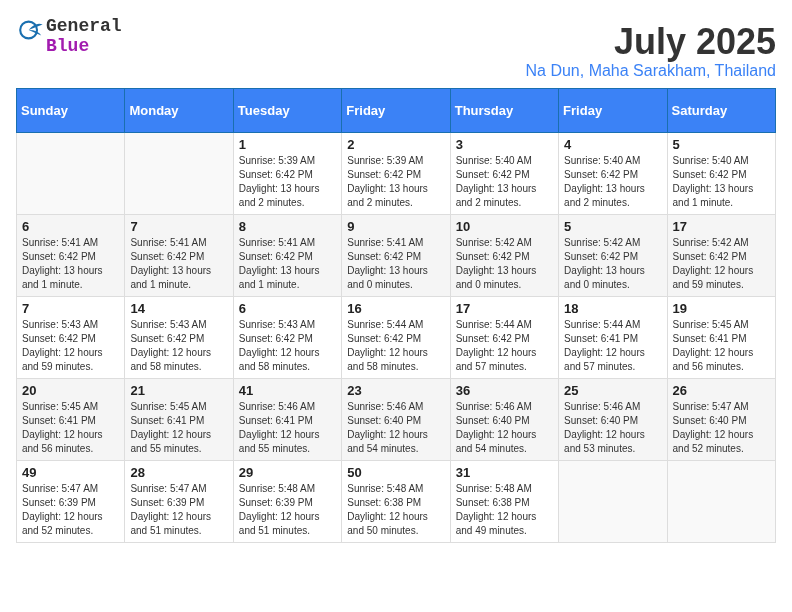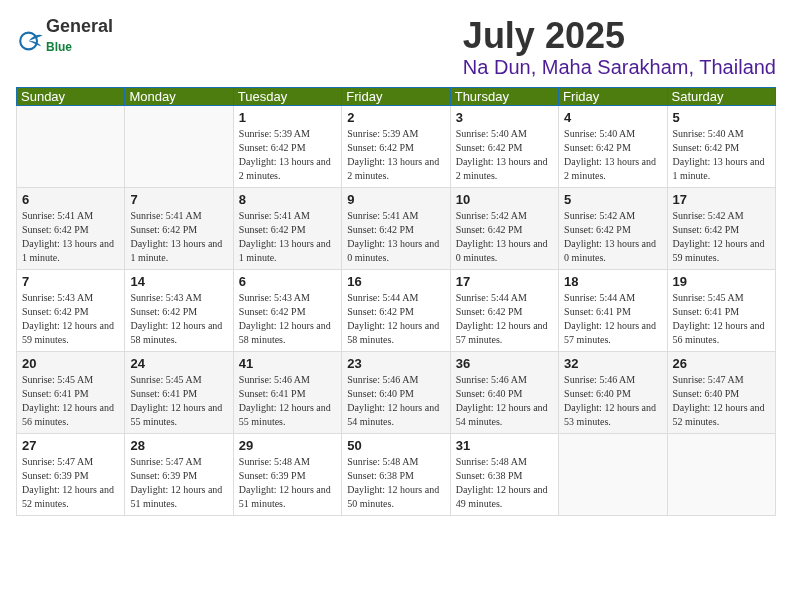--- a/index.html
+++ b/index.html
@@ -11,60 +11,63 @@
       padding: 16px;
     }
     .header {
       display: flex;
       justify-content: space-between;
       align-items: flex-start;
       margin-bottom: 8px;
     }
     .logo {
       display: flex;
-      align-items: flex-end;
+      align-items: flex-start;
+      font-family: Liberation Mono, monospace;
     }
     .logo-text-general {
       font-size: 18px;
       font-weight: bold;
       color: #333;
     }
     .logo-text-blue {
-      font-size: 12px;
-      font-weight: bold;
-      color: #15803d;
+      font-size: 18px;
+      font-weight: bold;
+      color: #a21caf;
     }
     .logo-icon {
       width: 28px;
       height: 28px;
       margin-right: 2px;
     }
     .title-section {
+      text-align: right;
+      margin-top: 6px;
     }
     .month-title {
       font-size: 36px;
       font-weight: bold;
       color: #333;
       line-height: 1.1;
     }
     .location-title {
-      font-size: 20px;
-      color: #4c1d95;
+      font-size: 16px;
+      color: #3b82f6;
     }
     .calendar {
       width: 100%;
       border-collapse: collapse;
       border: 1px solid #ccc;
     }
     .calendar th {
-      background-color: #4d7c0f;
+      background-color: #3b82f6;
       color: #fff;
       font-size: 13px;
-      font-weight: normal;
-      padding: 1px 4px;
+      font-weight: bold;
+      padding: 14px 4px;
       text-align: left;
       border: 1px solid #1a6faf;
     }
     .calendar td {
       vertical-align: top;
       border: 1px solid #ddd;
       padding: 4px 5px;
       width: 107px;
       min-height: 70px;
       background: #fff;
@@ -78,21 +81,20 @@
     .day-number {
       font-size: 13px;
       font-weight: bold;
       color: #222;
       margin-bottom: 2px;
     }
     .day-info {
       font-size: 10px;
       color: #333;
       line-height: 1.4;
-      font-family: Liberation Serif, serif;
     }
     .empty-cell {
       background: #f9f9f9 !important;
     }
   </style>
 </head>
 <body>
 
 <div class="header">
   <div class="logo">
@@ -248,21 +250,21 @@
         </td>
       </tr>
       <tr>
         <td>
           <div class="day-number">20</div>
           <div class="day-info" style="white-space: pre-line;">Sunrise: 5:45 AM
 Sunset: 6:41 PM
 Daylight: 12 hours and 56 minutes.</div>
         </td>
         <td>
-          <div class="day-number">24</div>
+          <div class="day-number">21</div>
           <div class="day-info" style="white-space: pre-line;">Sunrise: 5:45 AM
 Sunset: 6:41 PM
 Daylight: 12 hours and 55 minutes.</div>
         </td>
         <td>
           <div class="day-number">41</div>
           <div class="day-info" style="white-space: pre-line;">Sunrise: 5:46 AM
 Sunset: 6:41 PM
 Daylight: 12 hours and 55 minutes.</div>
         </td>
@@ -272,35 +274,35 @@
 Sunset: 6:40 PM
 Daylight: 12 hours and 54 minutes.</div>
         </td>
         <td>
           <div class="day-number">36</div>
           <div class="day-info" style="white-space: pre-line;">Sunrise: 5:46 AM
 Sunset: 6:40 PM
 Daylight: 12 hours and 54 minutes.</div>
         </td>
         <td>
-          <div class="day-number">32</div>
+          <div class="day-number">25</div>
           <div class="day-info" style="white-space: pre-line;">Sunrise: 5:46 AM
 Sunset: 6:40 PM
 Daylight: 12 hours and 53 minutes.</div>
         </td>
         <td>
           <div class="day-number">26</div>
           <div class="day-info" style="white-space: pre-line;">Sunrise: 5:47 AM
 Sunset: 6:40 PM
 Daylight: 12 hours and 52 minutes.</div>
         </td>
       </tr>
       <tr>
         <td>
-          <div class="day-number">27</div>
+          <div class="day-number">49</div>
           <div class="day-info" style="white-space: pre-line;">Sunrise: 5:47 AM
 Sunset: 6:39 PM
 Daylight: 12 hours and 52 minutes.</div>
         </td>
         <td>
           <div class="day-number">28</div>
           <div class="day-info" style="white-space: pre-line;">Sunrise: 5:47 AM
 Sunset: 6:39 PM
 Daylight: 12 hours and 51 minutes.</div>
         </td>

